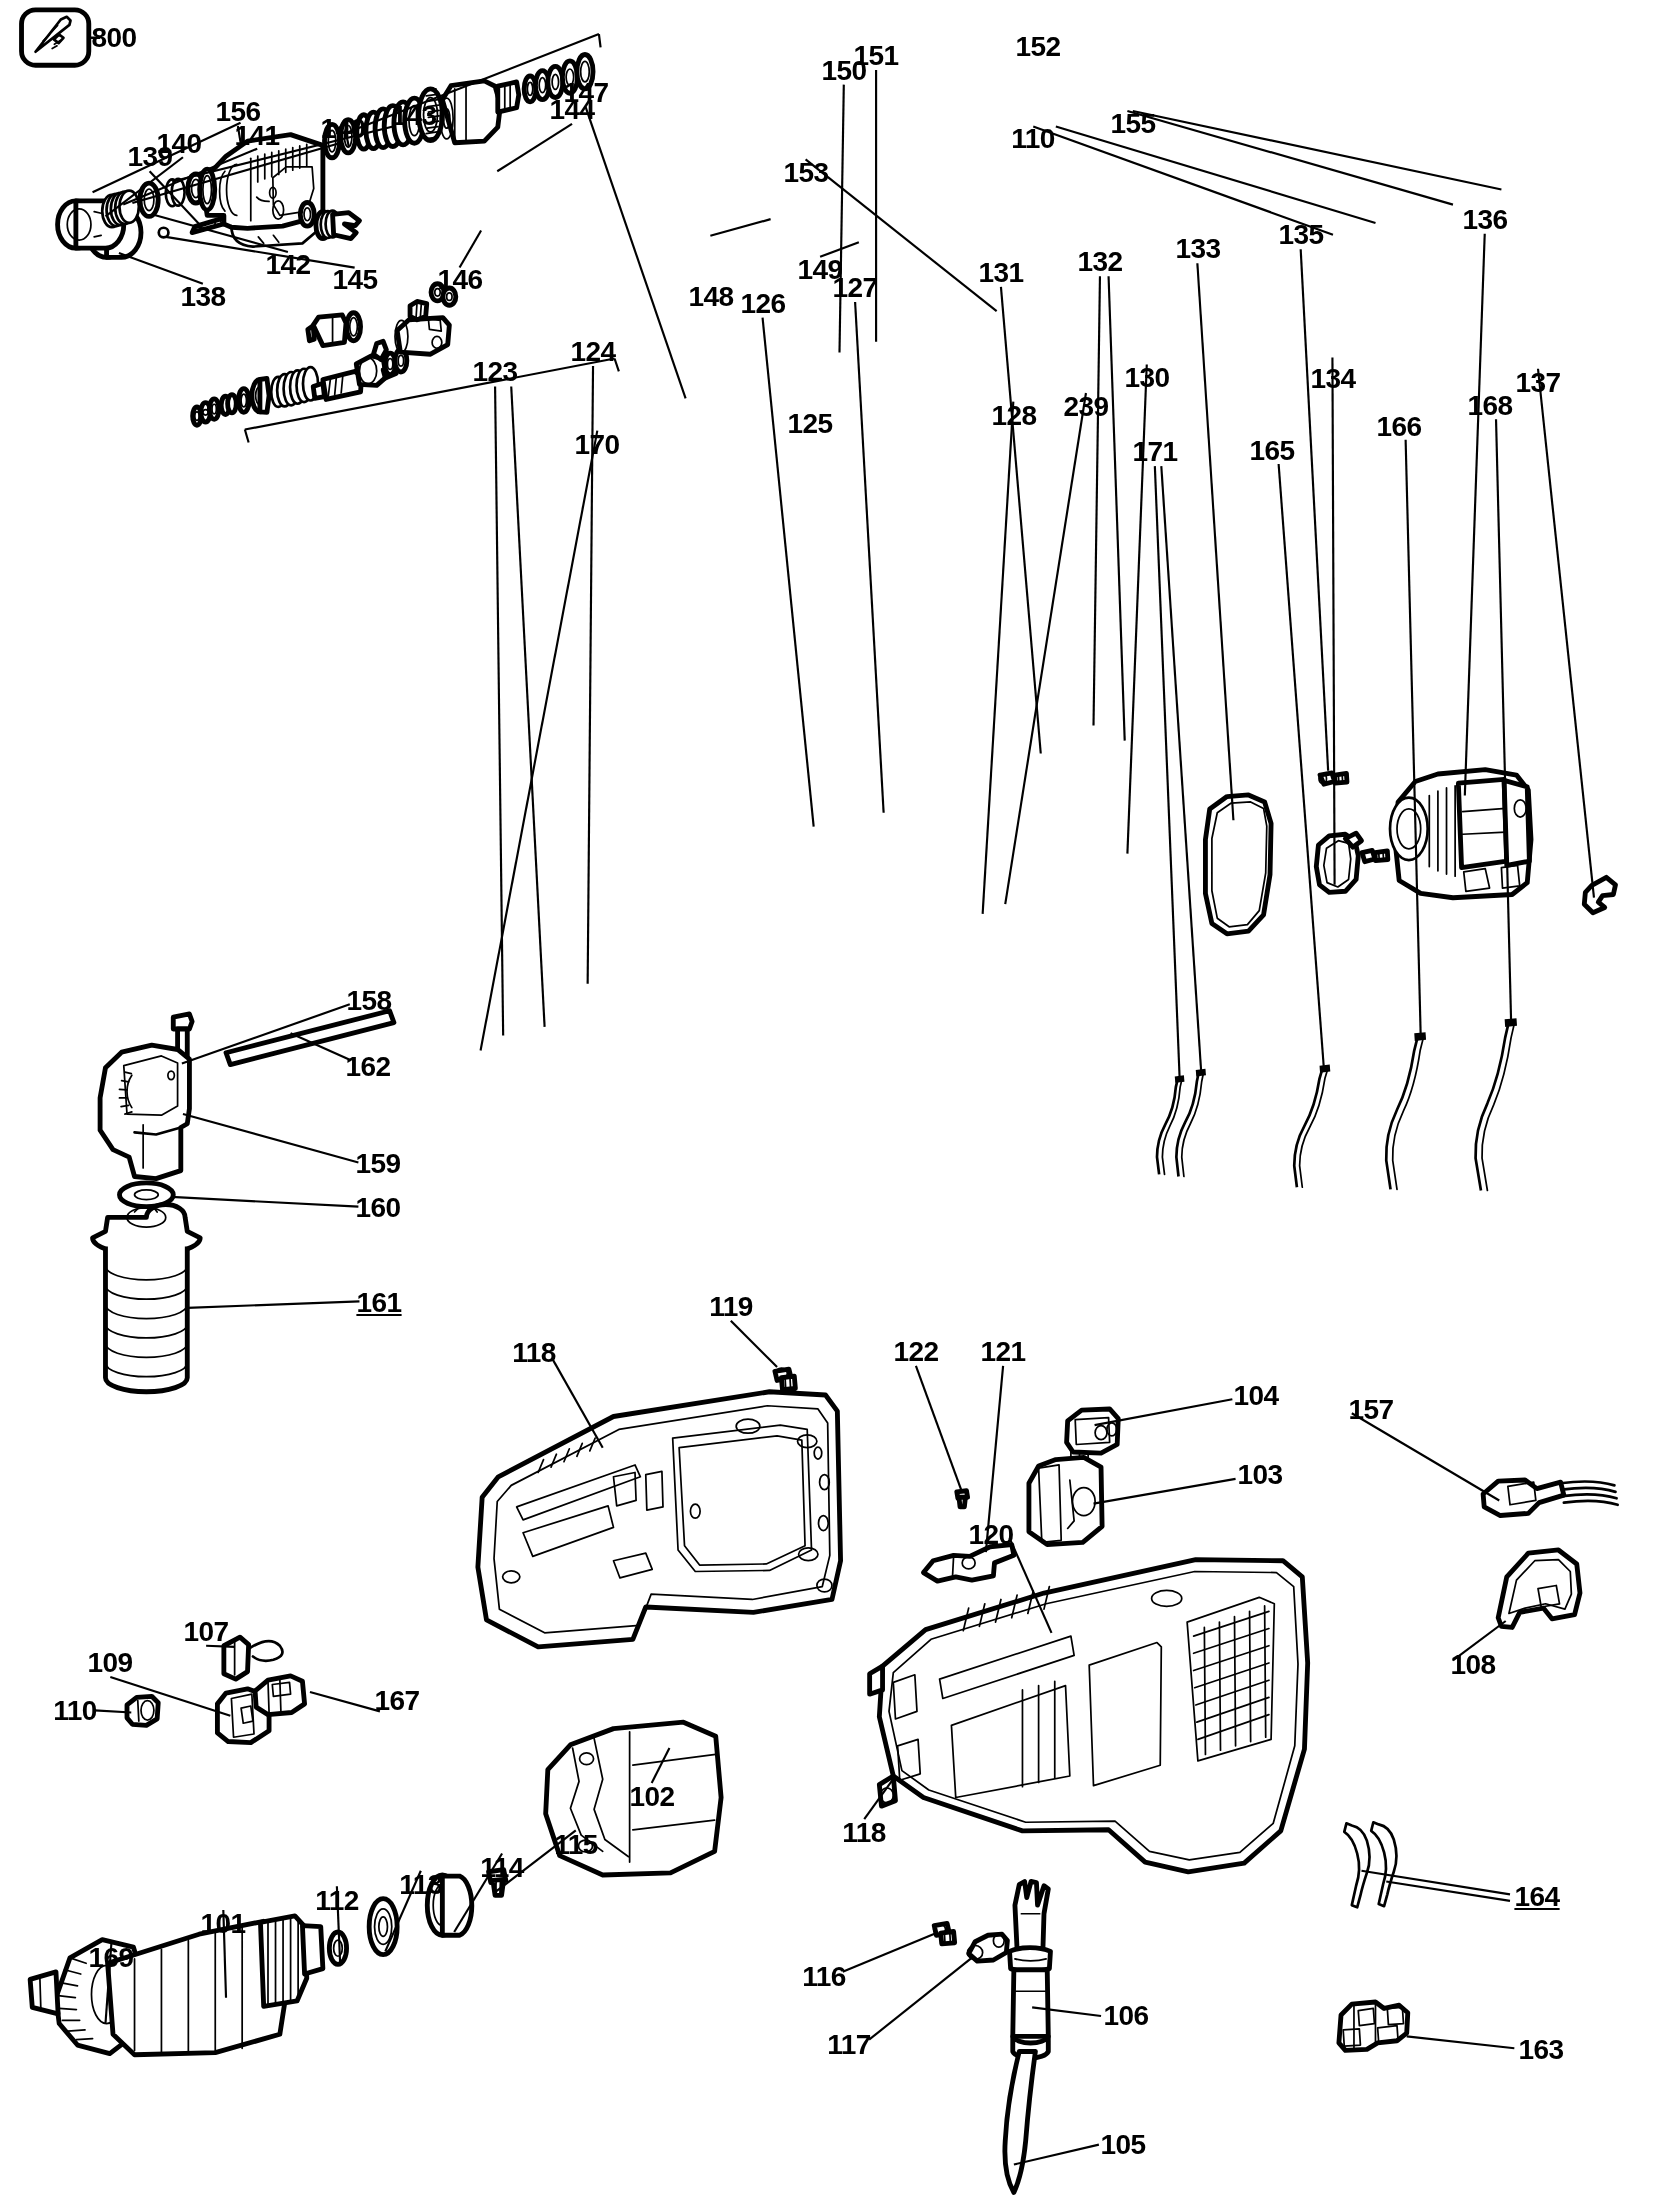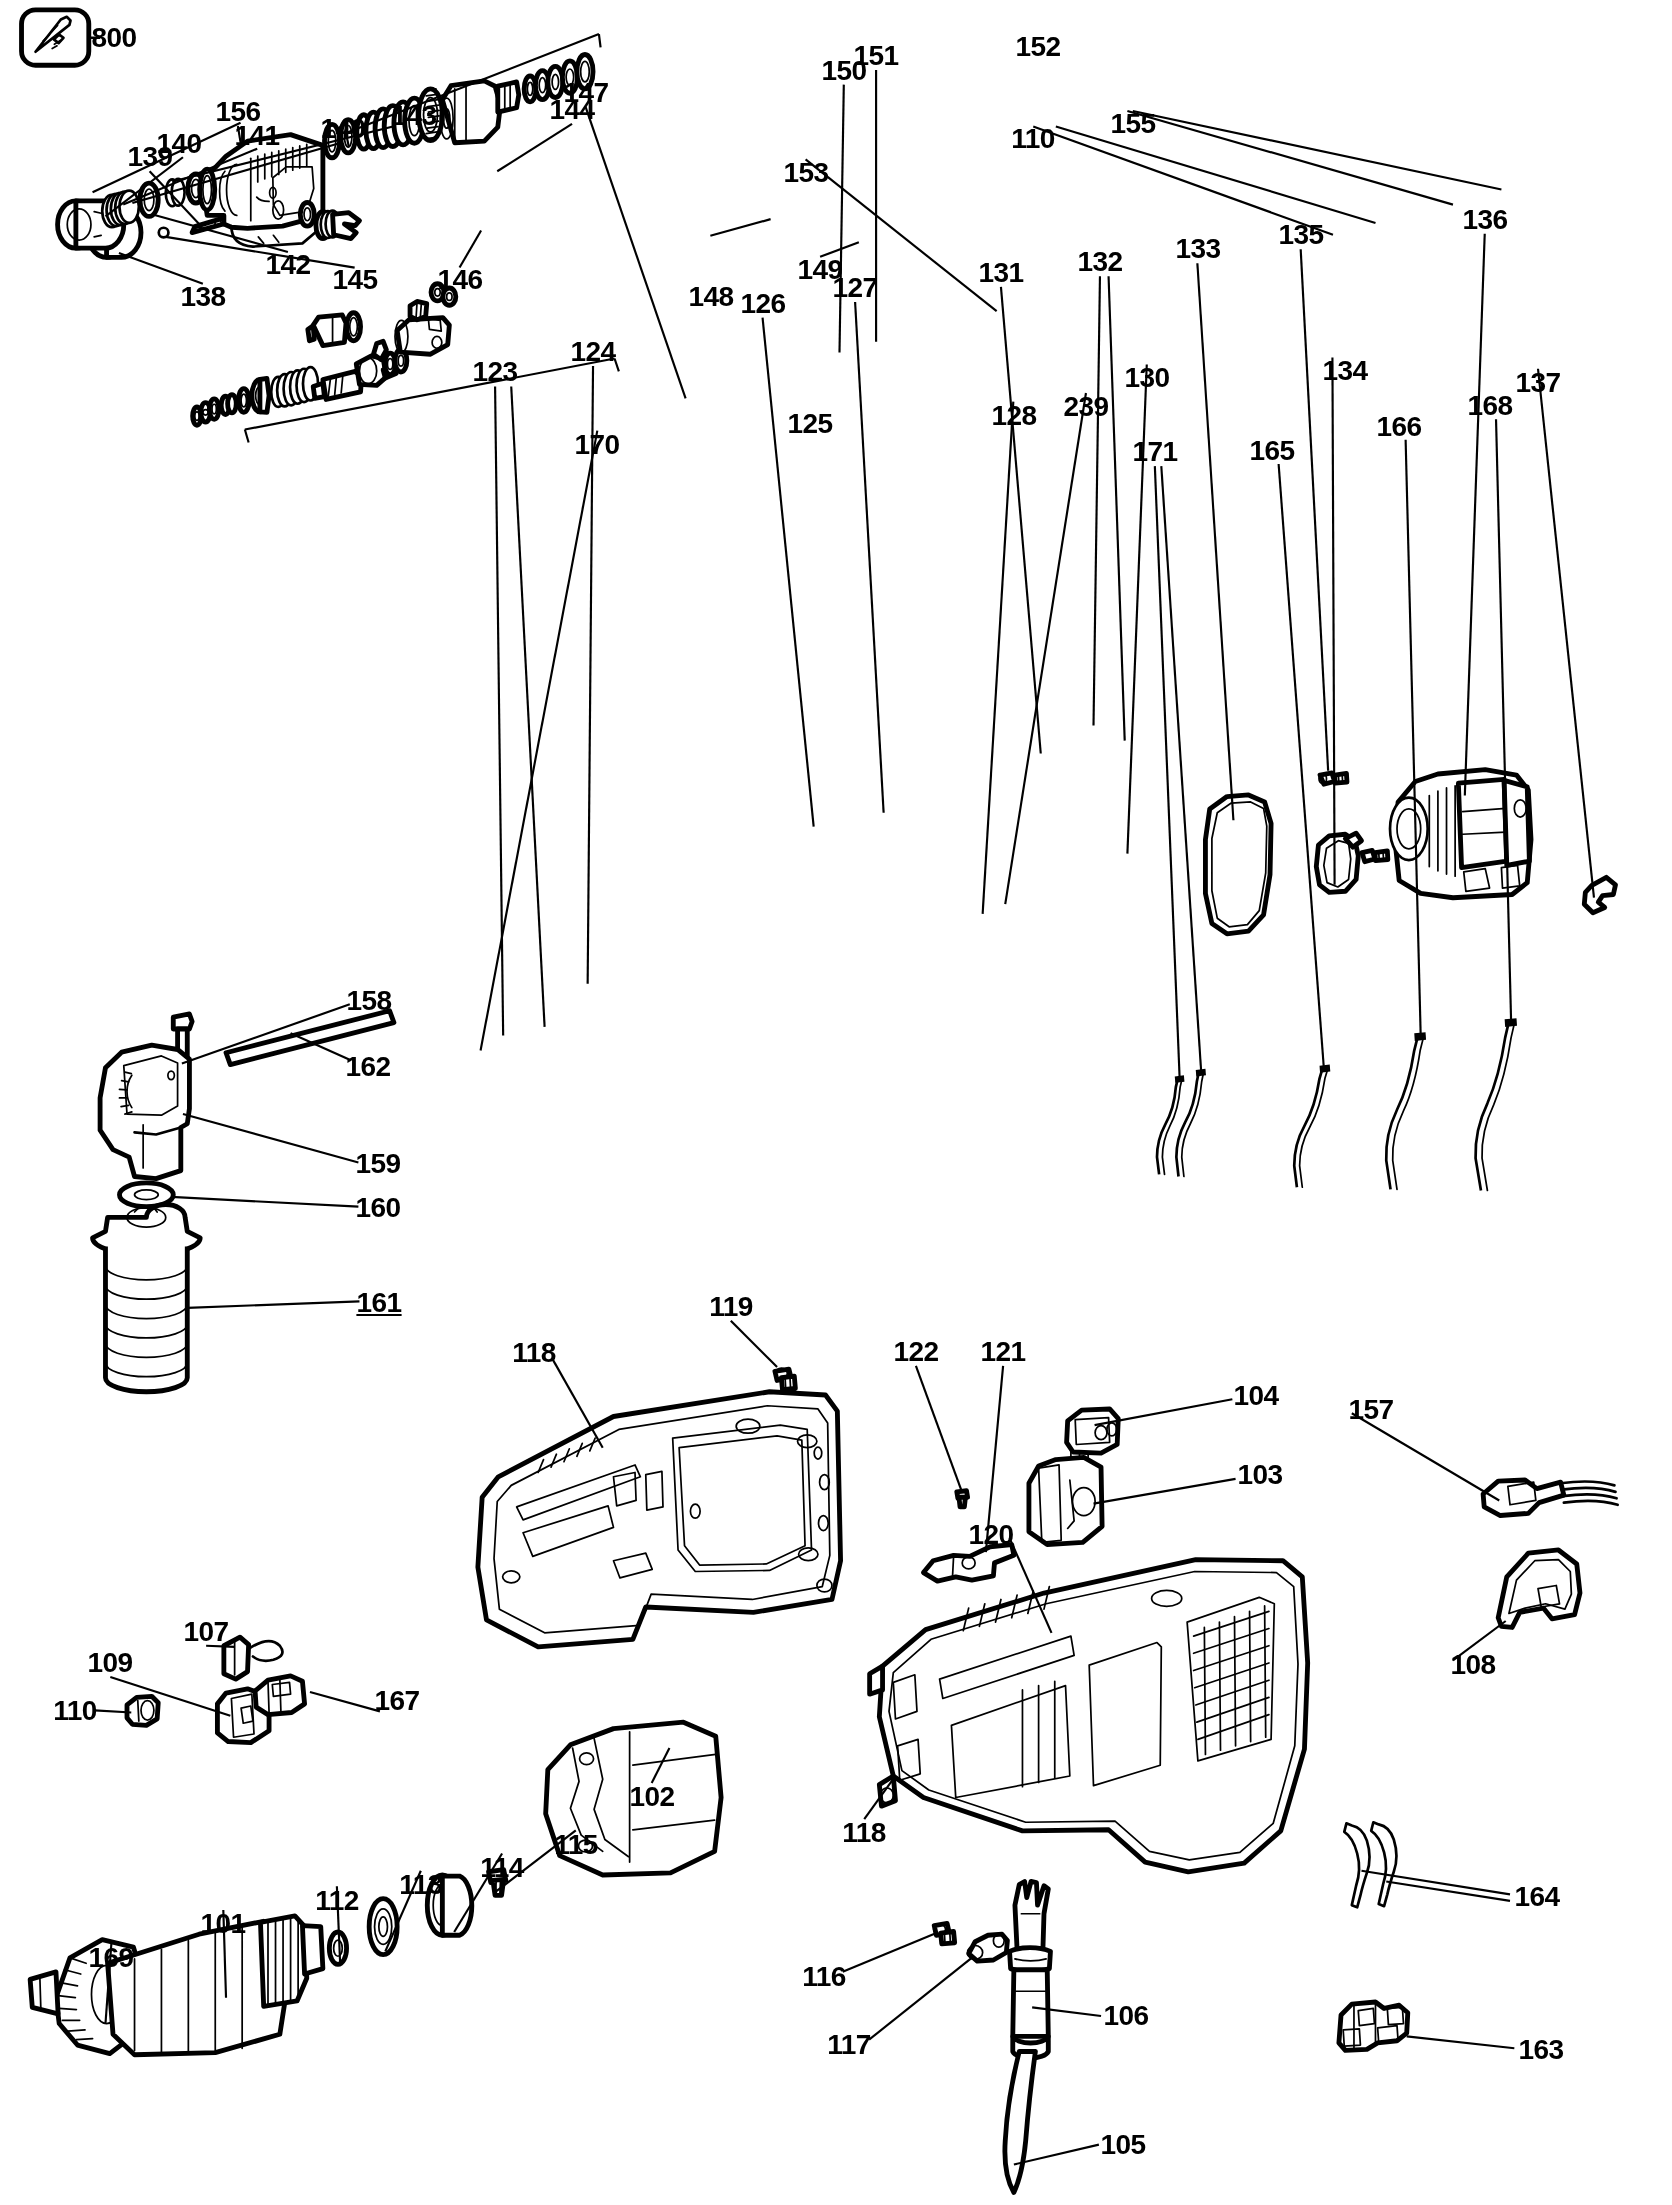--- a/index.html
+++ b/index.html
@@ -695,21 +695,21 @@
       <div class="lbl" style="left: 460px; top: 280px;">146</div>
       <div class="lbl" style="left: 820px; top: 270px;">149</div>
       <div class="lbl" style="left: 203px; top: 297px;">138</div>
       <div class="lbl" style="left: 1485px; top: 220px;">136</div>
       <div class="lbl" style="left: 1301px; top: 235px;">135</div>
       <div class="lbl" style="left: 1198px; top: 249px;">133</div>
       <div class="lbl" style="left: 1100px; top: 262px;">132</div>
       <div class="lbl" style="left: 1001px; top: 273px;">131</div>
       <div class="lbl" style="left: 855px; top: 288px;">127</div>
       <div class="lbl" style="left: 763px; top: 304px;">126</div>
-      <div class="lbl" style="left: 1333px; top: 371px; margin-left: 12px;">134</div>
+      <div class="lbl" style="left: 1333px; top: 379px;">134</div>
       <div class="lbl" style="left: 1538px; top: 383px;">137</div>
       <div class="lbl" style="left: 1147px; top: 378px;">130</div>
       <div class="lbl" style="left: 1086px; top: 407px;">239</div>
       <div class="lbl" style="left: 1014px; top: 416px;">128</div>
       <div class="lbl" style="left: 593px; top: 352px;">124</div>
       <div class="lbl" style="left: 495px; top: 372px;">123</div>
       <div class="lbl" style="left: 810px; top: 424px;">125</div>
       <div class="lbl" style="left: 597px; top: 445px; text-align: right;">170</div>
       <div class="lbl" style="left: 1490px; top: 406px;">168</div>
       <div class="lbl" style="left: 1399px; top: 427px;">166</div>
@@ -737,19 +737,19 @@
       <div class="lbl" style="left: 576px; top: 1845px;">115</div>
       <div class="lbl" style="left: 502px; top: 1868px;">114</div>
       <div class="lbl" style="left: 421px; top: 1885px;">113</div>
       <div class="lbl" style="left: 337px; top: 1901px;">112</div>
       <div class="lbl" style="left: 223px; top: 1924px;">101</div>
       <div class="lbl" style="left: 111px; top: 1958px;">169</div>
       <div class="lbl" style="left: 864px; top: 1833px;">118</div>
       <div class="lbl" style="left: 824px; top: 1977px;">116</div>
       <div class="lbl" style="left: 1126px; top: 2016px;">106</div>
       <div class="lbl" style="left: 849px; top: 2045px;">117</div>
-      <div class="lbl" style="left: 1537px; top: 1897px;">164</div>
+      <div class="lbl" style="left: 1537px; top: 1897px; text-decoration: underline;">164</div>
       <div class="lbl" style="left: 1541px; top: 2050px;">163</div>
       <div class="lbl" style="left: 1123px; top: 2145px;">105</div>
     </div>
 
 </div>
 
 
 </body></html>

